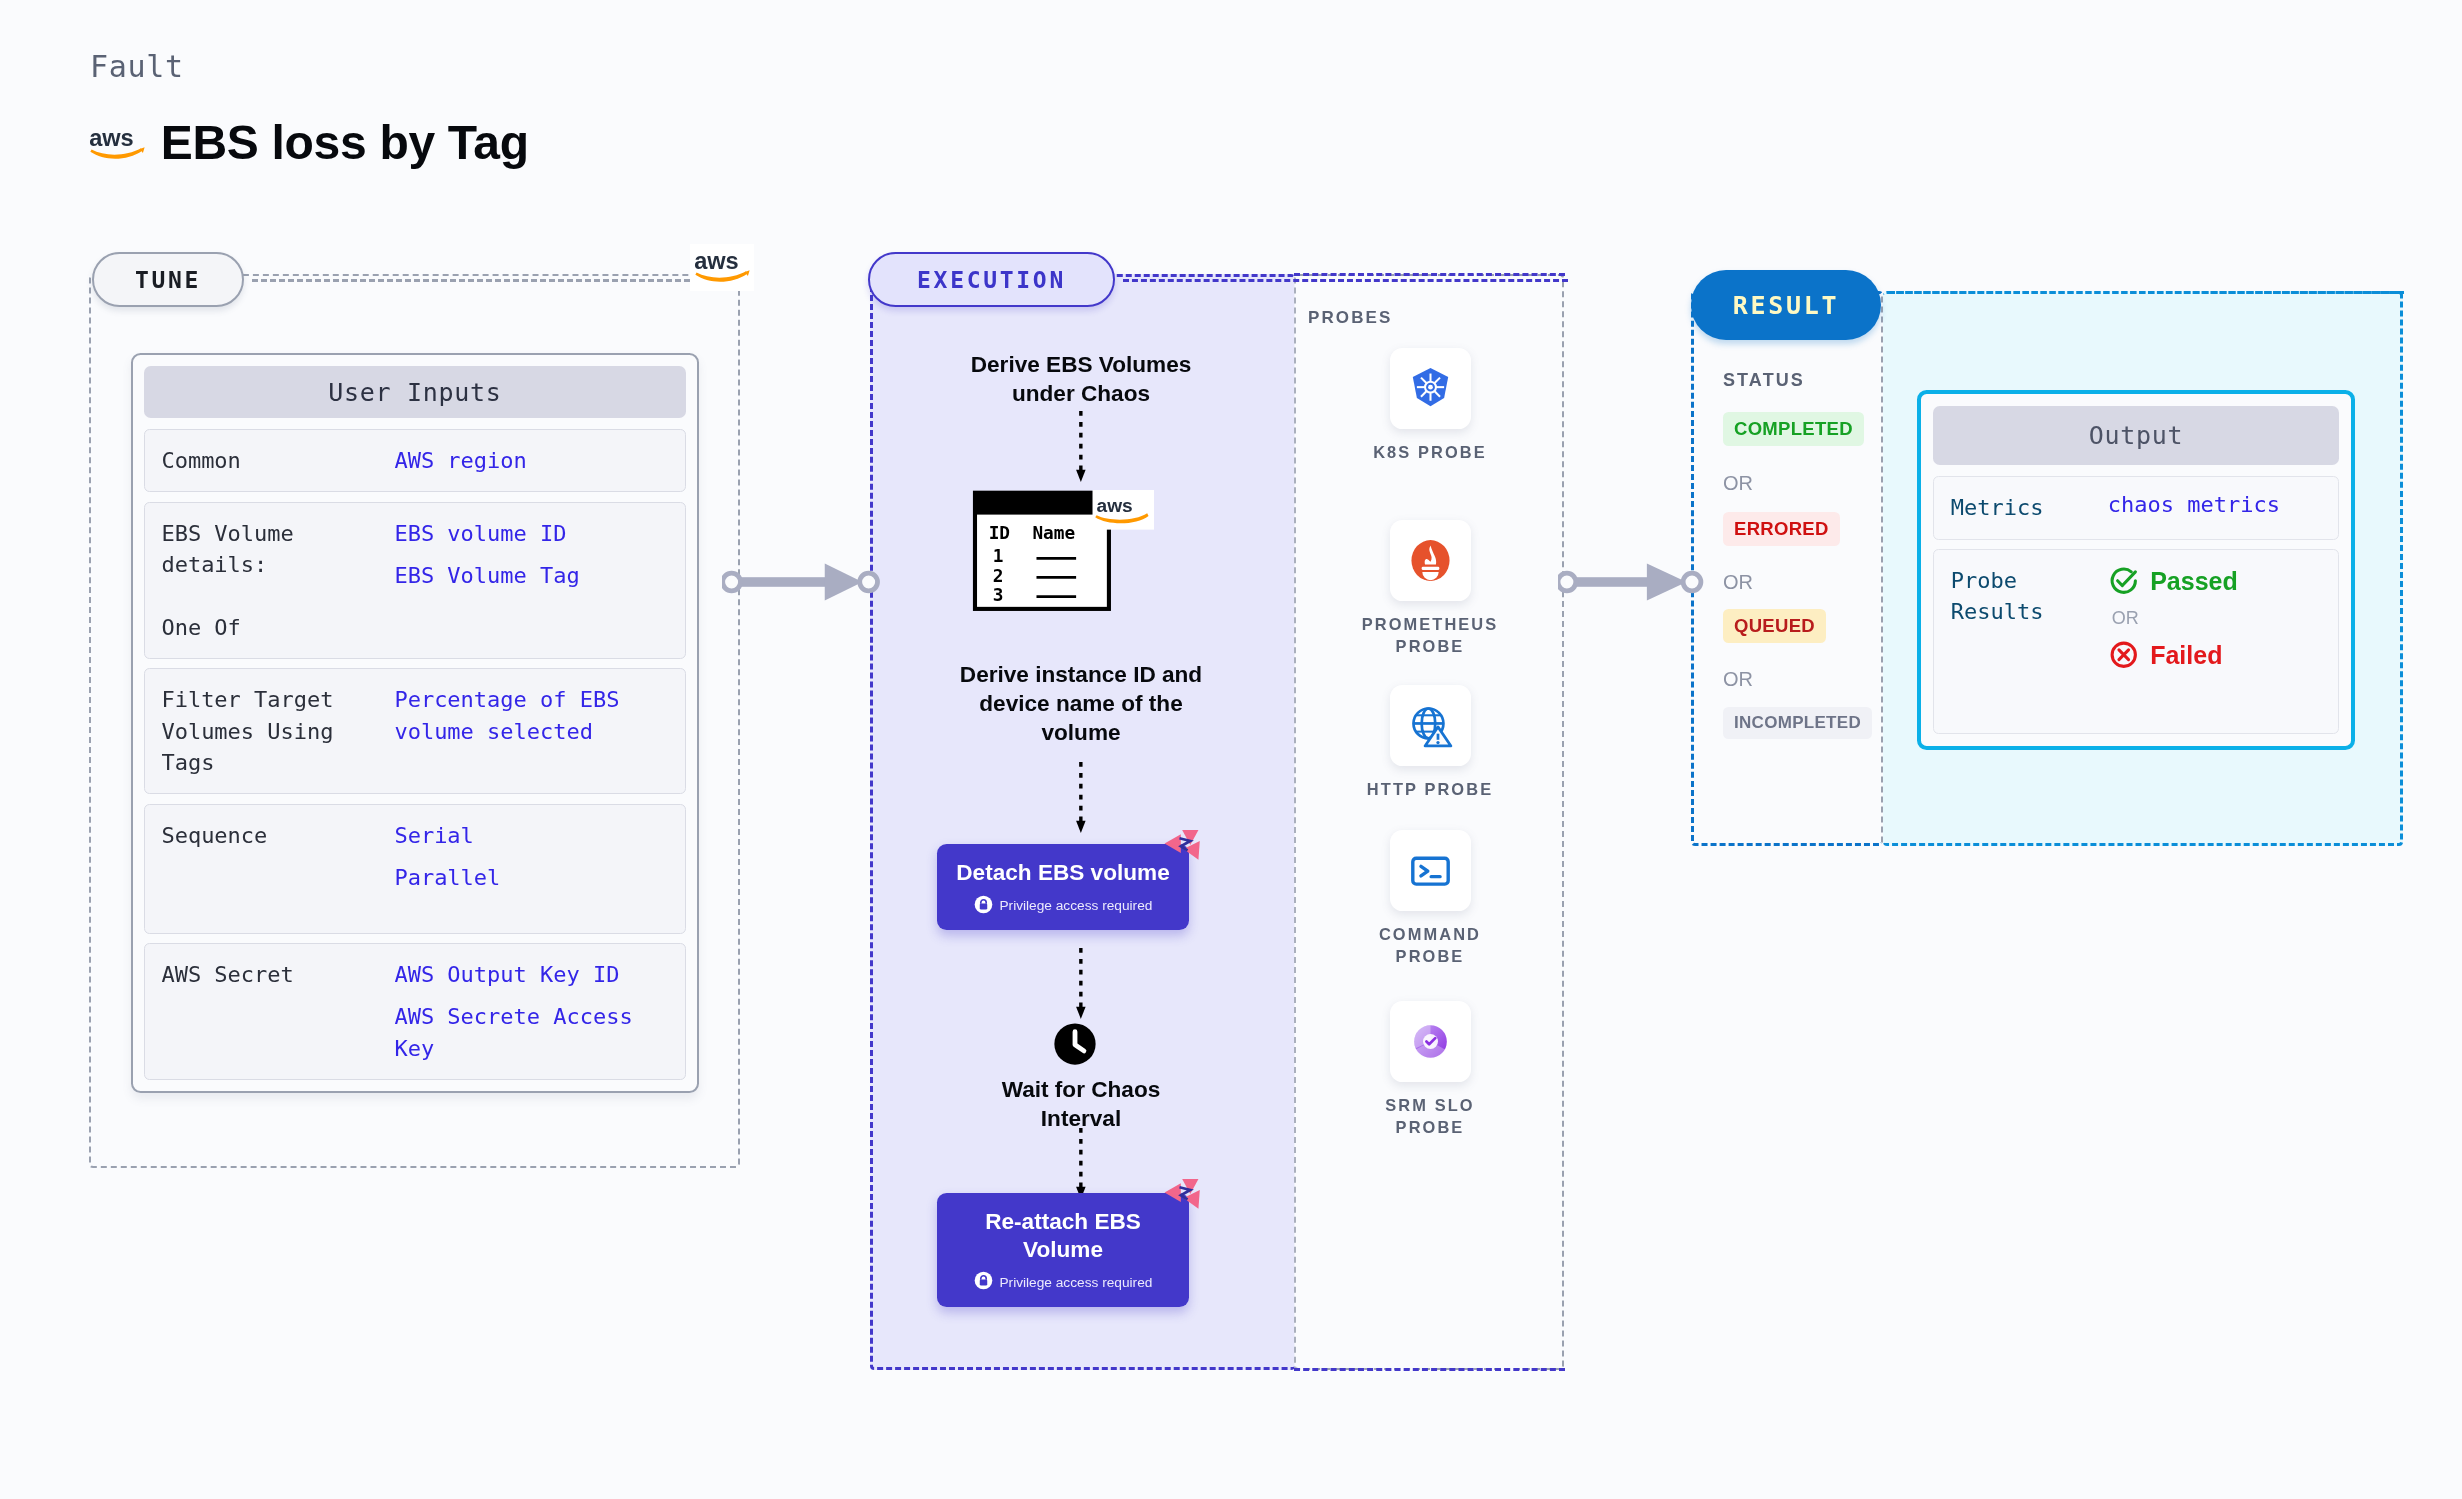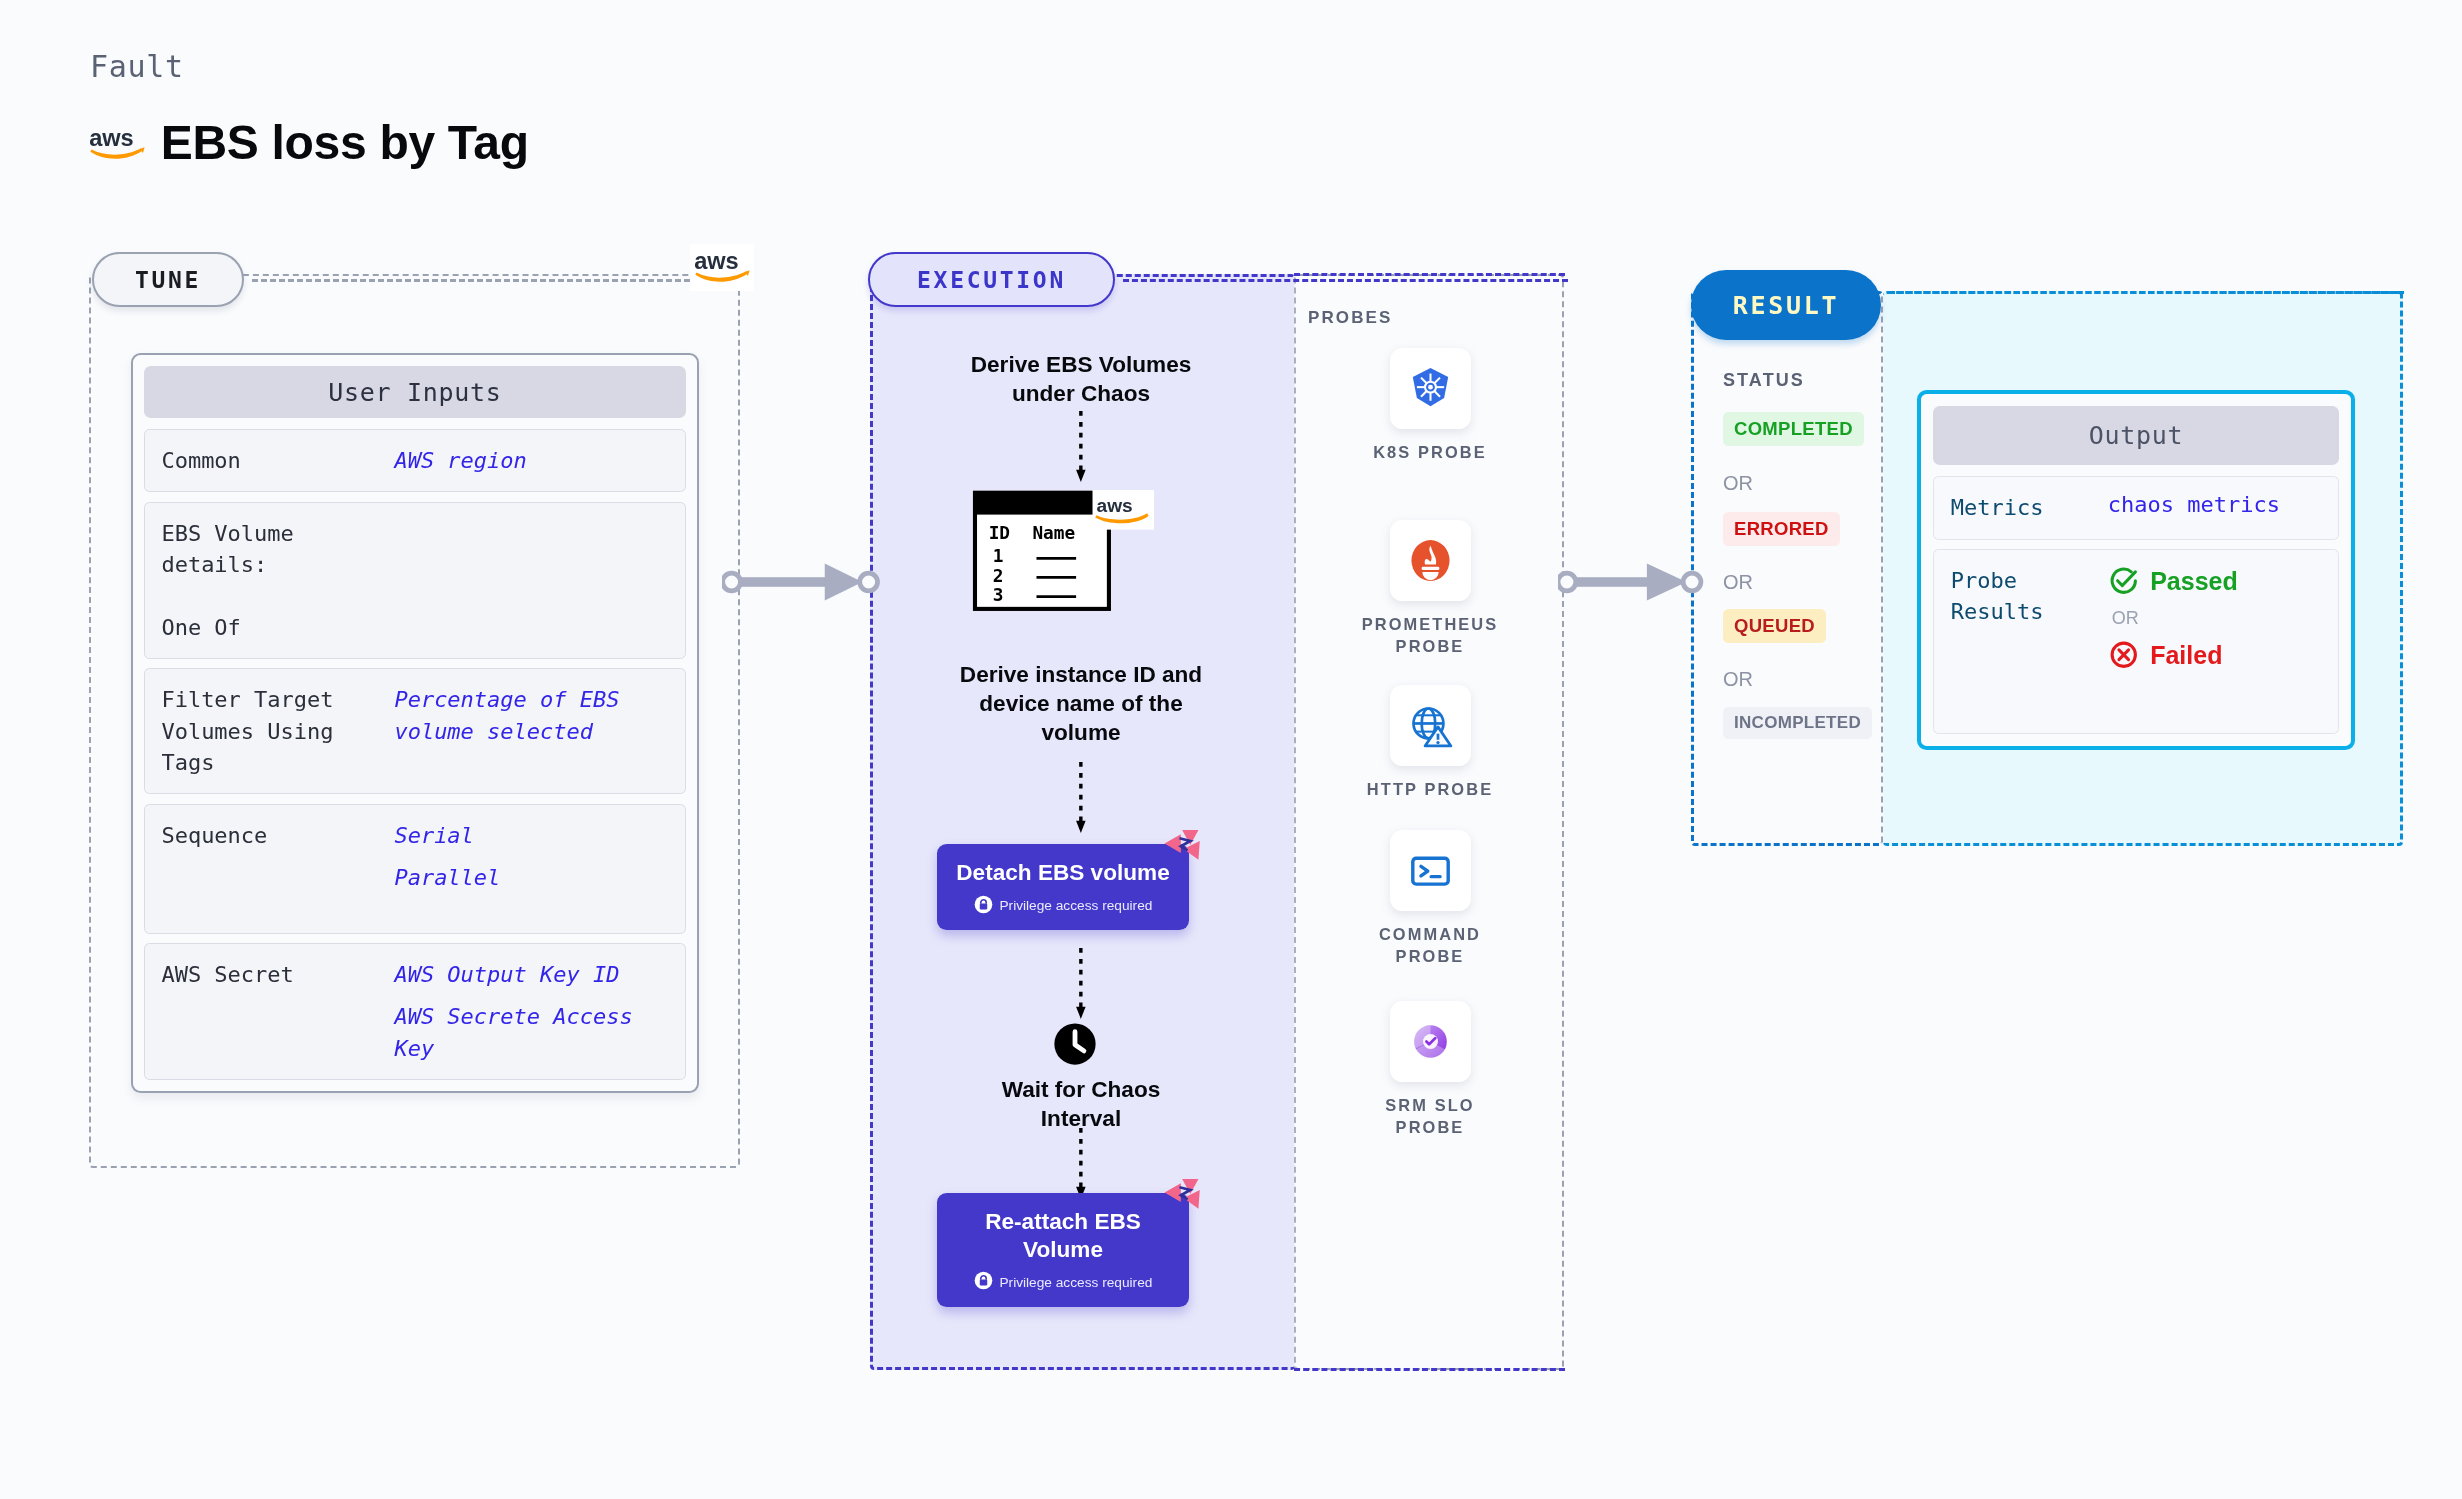--- a/index.html
+++ b/index.html
@@ -138,21 +138,21 @@
     min-height: 59px;
   }
   .ui-row:last-child { margin-bottom: 0; }
   .ui-key {
     width: 233px; flex: none;
     font-family: "DejaVu Sans Mono", monospace;
     font-size: 22px; color: #2b2f3a; line-height: 1.42;
   }
   .ui-vals {
     font-family: "DejaVu Sans Mono", monospace;
-    font-size: 22px; color: #3325e8; line-height: 1.42; font-style: italic;
+    font-size: 22px; color: #3325e8; line-height: 1.42;
   }
   .ui-vals div + div { margin-top: 11px; }
 
   
   .flow-label {
     position: absolute; text-align: center; width: 288px;
     font-size: 22.6px; font-weight: bold; color: #07090d; line-height: 1.28;
     left: 937px;
   }
   .v-arrow { position: absolute; left: 1074px; }
@@ -305,20 +305,24 @@
 
     <div class="ui-row">
       <div class="ui-key">Common</div>
       <div class="ui-vals">
         <div>AWS region</div>
       </div>
     </div>
 
     <div class="ui-row">
       <div class="ui-key">EBS Volume<br>details:<br><br>One Of</div>
+      <div class="ui-vals">
+        <div>EBS volume ID</div>
+        <div>EBS Volume Tag</div>
+      </div>
     </div>
 
     <div class="ui-row">
       <div class="ui-key">Filter Target<br>Volumes Using<br>Tags</div>
       <div class="ui-vals">
         <div>Percentage of EBS<br>volume selected</div>
       </div>
     </div>
 
     <div class="ui-row" style="min-height:130px">

